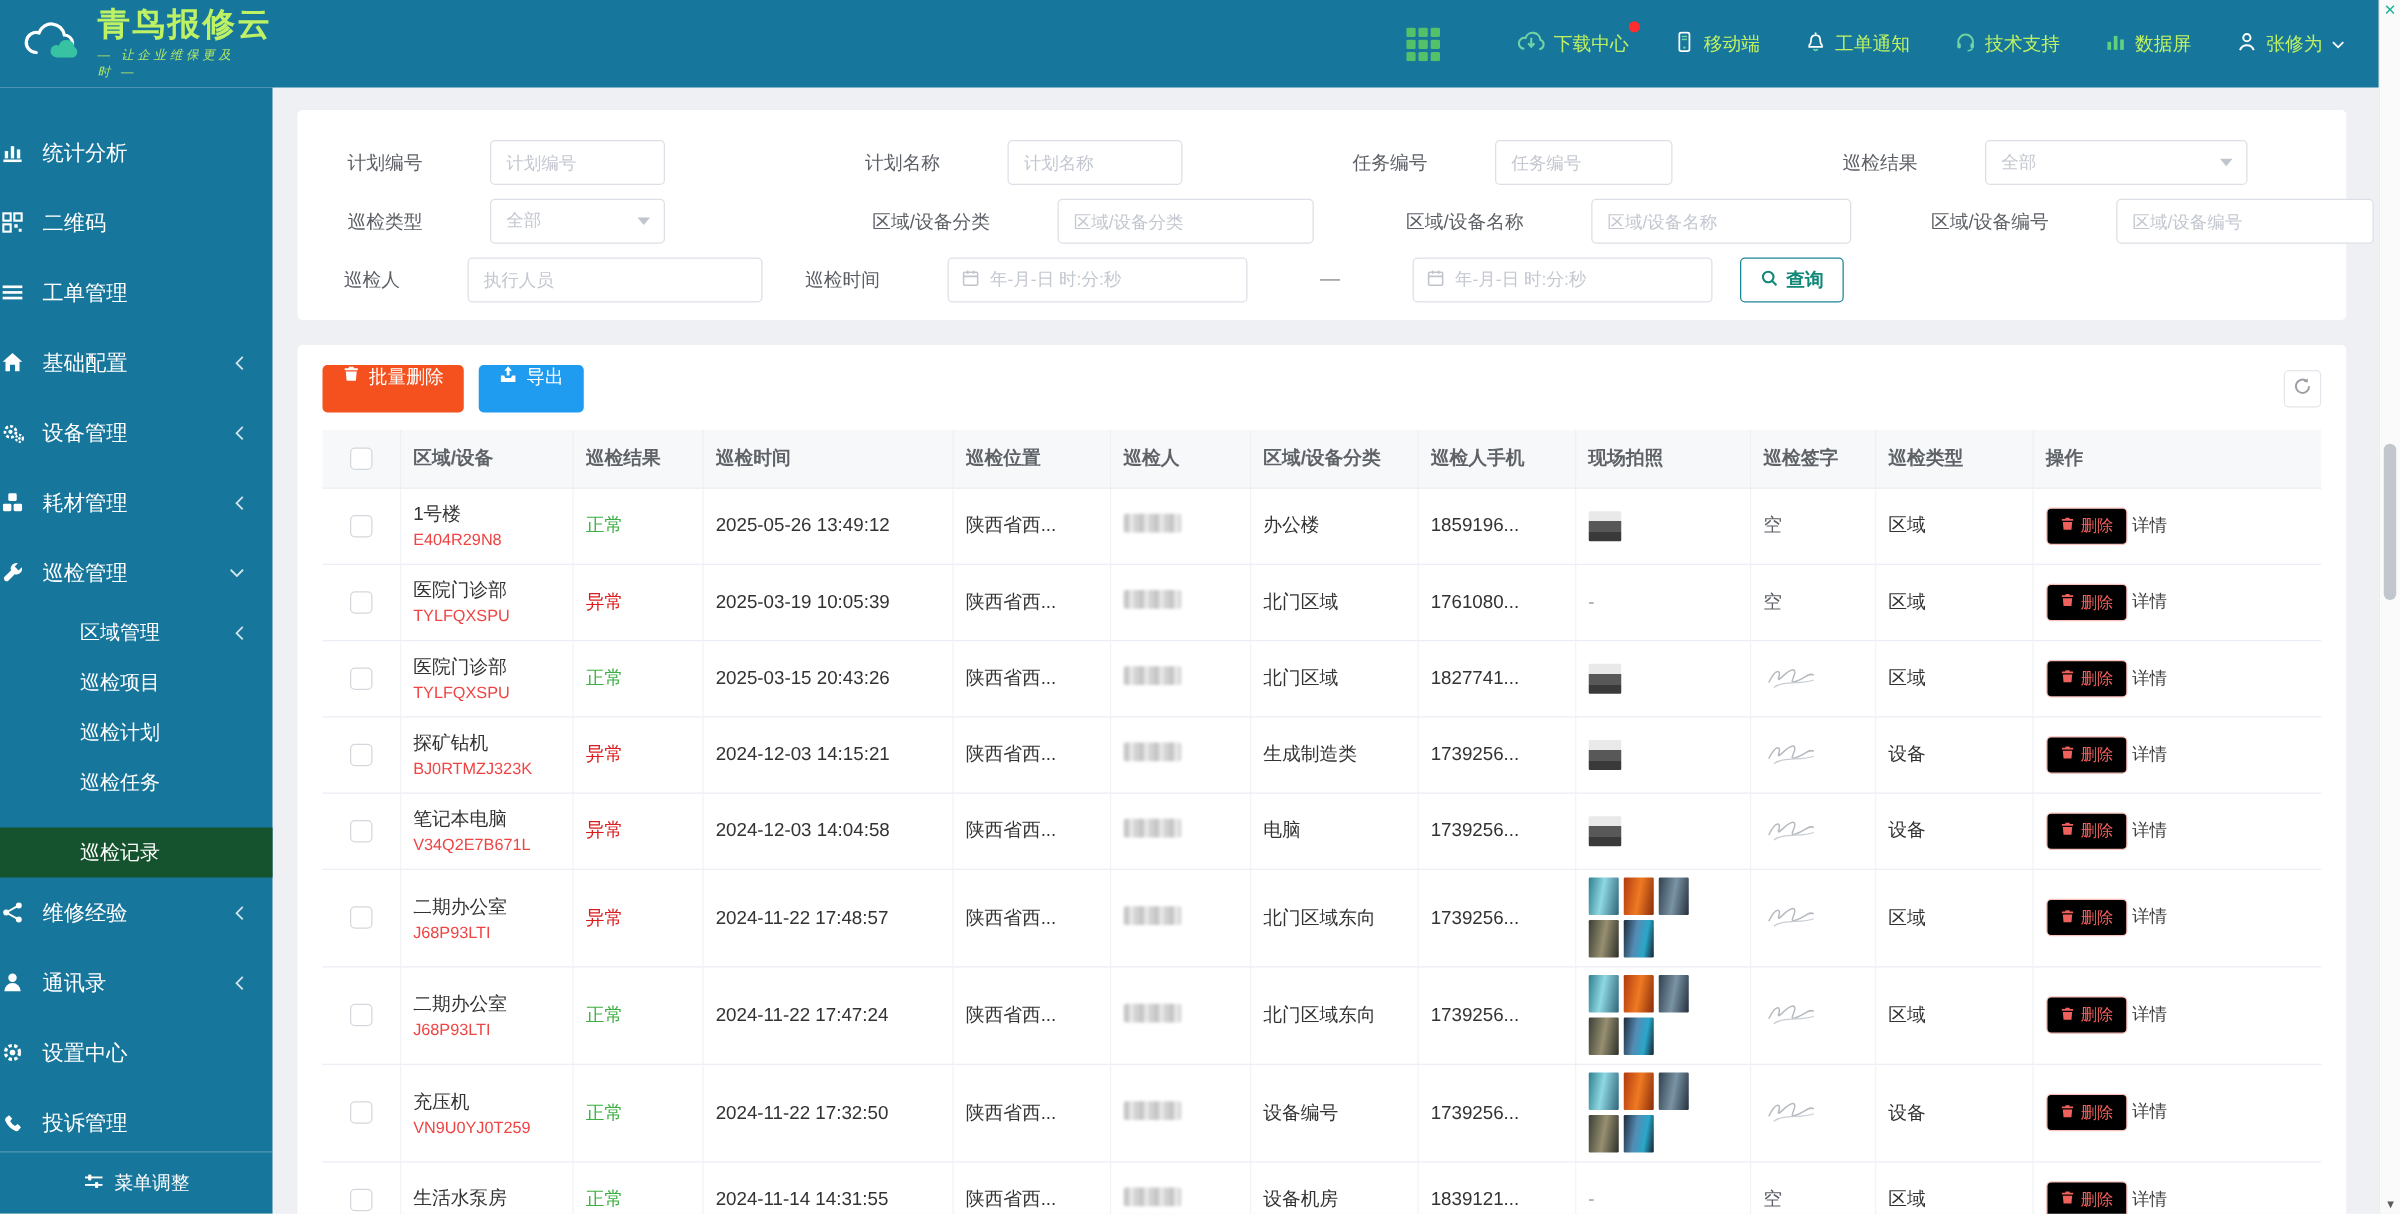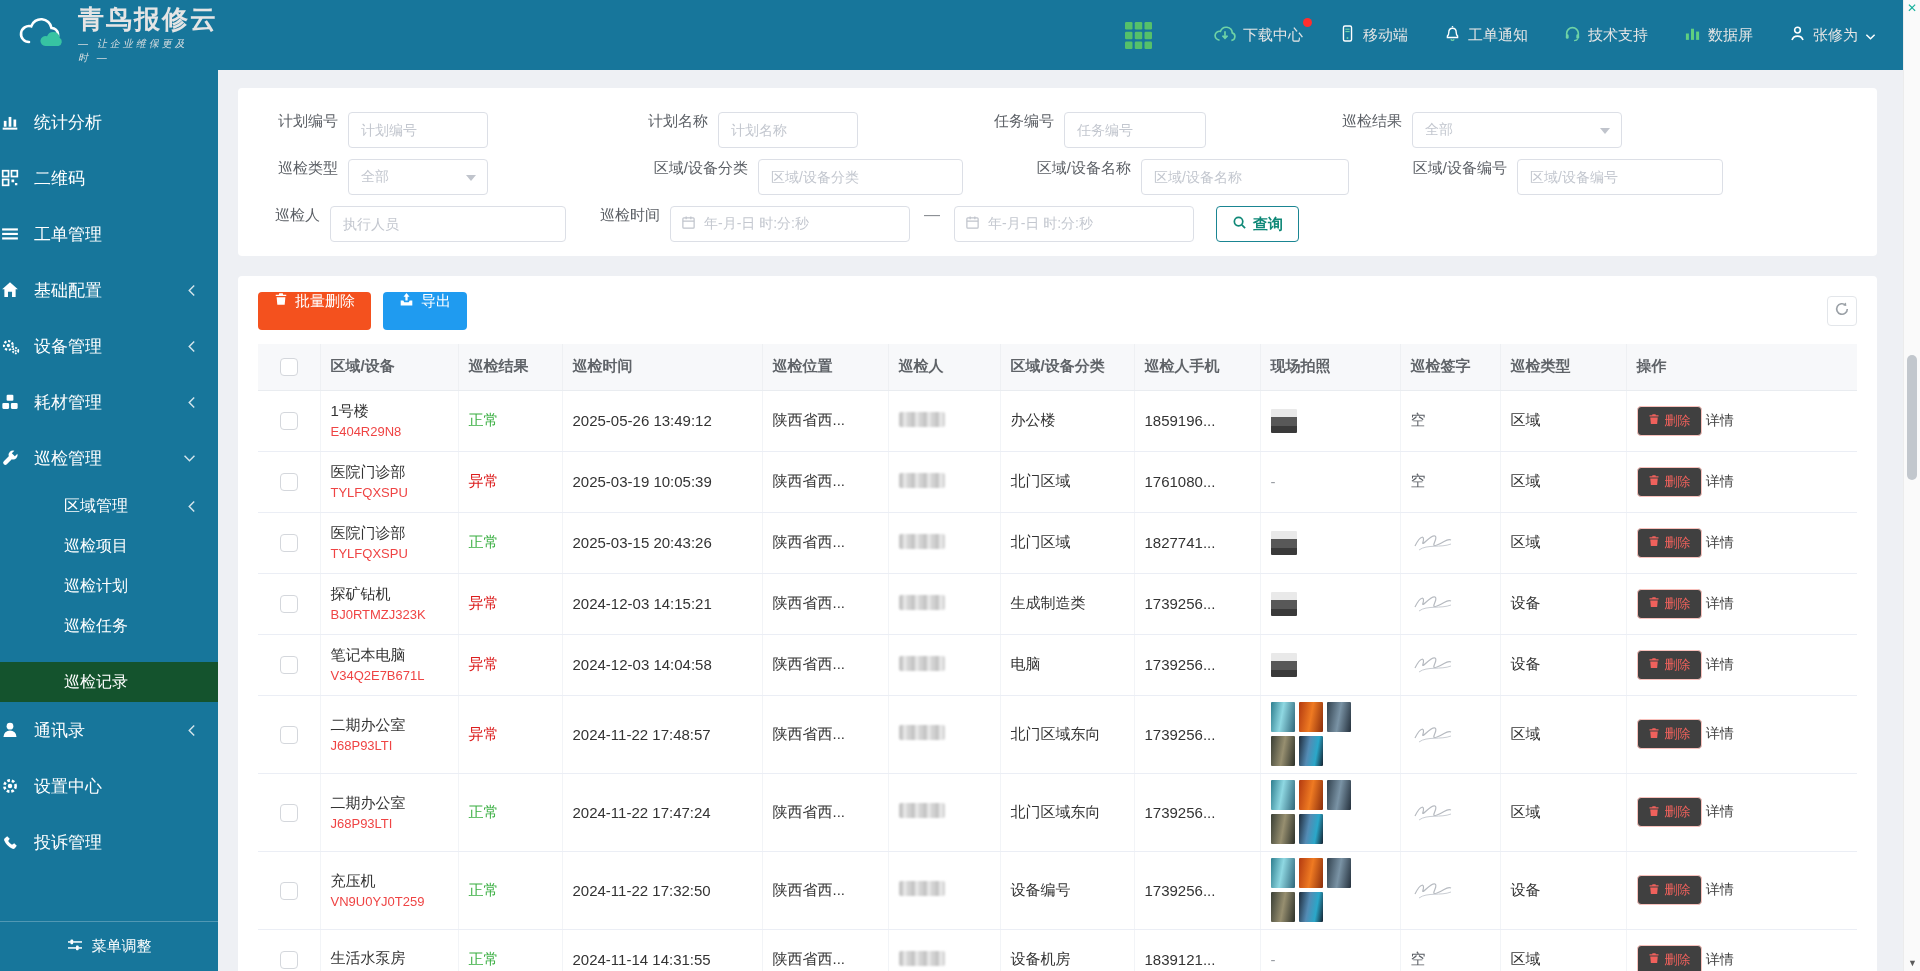--- a/index.html
+++ b/index.html
@@ -1,21 +1,21 @@
 <!DOCTYPE html>
 <html><head>
 <meta charset="utf-8">
 <style>
   * { box-sizing: border-box; margin: 0; padding: 0; }
   html,body { width:1920px; height:971px; overflow:hidden; }
   body { font-family:"Liberation Sans","DejaVu Sans",sans-serif; background:#eef0f4; }
   .app { position:relative; width:1920px; height:971px; overflow:hidden; }
 
   
-  .top-header { position:absolute; top:0; left:0; right:0; height:70px; background:#17769b; color:#e5e5e5; display:flex; align-items:center; z-index:20; }
+  .top-header { position:absolute; top:0; left:0; right:0; height:70px; background:#17769b; color:#bef264; display:flex; align-items:center; z-index:20; }
   .brand { display:flex; align-items:center; gap:10px; padding-left:16px; width:218px; flex-shrink:0; }
   .brand-text { display:flex; flex-direction:column; }
   .brand-name { font-size:26px; font-weight:bold; letter-spacing:2px; line-height:1.1; }
   .brand-tag { font-size:10px; letter-spacing:3px; opacity:.92; margin-top:3px; font-style:italic; }
   .hmenu { margin-left:auto; display:flex; align-items:center; gap:36px; padding-right:44px; font-size:15px; }
   .apps-btn { margin-right:26px; display:flex; cursor:pointer; }
   .hitem { display:flex; align-items:center; gap:7px; position:relative; cursor:pointer; white-space:nowrap; }
   .hitem .dot { position:absolute; top:-7px; right:-9px; width:9px; height:9px; border-radius:50%; background:#ff2e2e; }
   .huser { display:flex; align-items:center; gap:7px; cursor:pointer; white-space:nowrap; }
 
@@ -27,21 +27,21 @@
   .nav-item .nicon { width:20px; display:flex; justify-content:center; }
   .nav-item .chev { margin-left:auto; margin-right:22px; display:flex; opacity:.9; }
   .nav-item.active { background:#14532d;margin-top:16px; }
   .sidebar-footer { position:absolute; bottom:0; left:0; right:0; height:50px; border-top:1px solid rgba(255,255,255,.25); display:flex; align-items:center; justify-content:center; gap:9px; font-size:15px; cursor:pointer; }
 
   
   .content { position:absolute; left:218px; top:70px; right:17px; bottom:0; padding:18px 26px 0 20px; overflow:hidden; }
   .filter-card { background:#fff; border-radius:4px; padding:24px 0 14px 20px; }
   .f-row { display:flex; align-items:center; margin-bottom:11px; }
   .f-row:last-child { margin-bottom:0; }
-  .f-group { display:flex; align-items:flex-start; }
+  .f-group { display:flex; align-items:center;gap:44px; }
   .f-label { width:80px; text-align:right; color:#5c6066; font-size:15px; margin-right:10px; flex-shrink:0; white-space:nowrap; }
   .f-label.wide { width:128px; }
   .f-label.narrow { width:62px; }
   .f-input { height:36px; border:1px solid #dcdfe6; border-radius:4px; padding:0 12px; font-size:14px; color:#606266; outline:none; }
   .f-input::placeholder { color:#c3c7cf; }
   .f-select { height:36px; border:1px solid #dcdfe6; border-radius:4px; padding:0 10px 0 12px; display:flex; align-items:center; justify-content:space-between; cursor:pointer; background:#fff; }
   .f-select .val { color:#c3c7cf; font-size:14px; }
   .f-date { height:36px; border:1px solid #dcdfe6; border-radius:4px; padding:0 10px; display:flex; align-items:center; gap:8px; color:#c3c7cf; font-size:14px; background:#fff; cursor:pointer; white-space:nowrap; }
   .dash { color:#8a8e94; margin:0 14px; }
   .w140{width:140px} .w142{width:142px} .w205{width:205px} .w206{width:206px} .w208{width:208px} .w210{width:210px} .w236{width:236px} .w240{width:240px}
@@ -72,21 +72,21 @@
   .muted { color:#9a9ea4; }
   .photo-single { width:26px; height:24px; background:linear-gradient(#e9e9e9 0 34%,#585858 34% 70%,#3a3a3a 70%); border-radius:1px; cursor:pointer; }
   .photo-multi { display:flex; flex-wrap:wrap; gap:4px; width:84px; cursor:pointer; }
   .pm { width:24px; height:30px; border-radius:1px; }
   .pm:nth-child(1){background:linear-gradient(100deg,#2e7f8f,#8fd8e2 45%,#2f6579)}
   .pm:nth-child(2){background:linear-gradient(100deg,#b33a10,#ef7a22 50%,#8a2d0c)}
   .pm:nth-child(3){background:linear-gradient(100deg,#31414e,#7a93a5 50%,#24303c)}
   .pm:nth-child(4){background:linear-gradient(100deg,#3a3f35,#978f70 50%,#2c3029)}
   .pm:nth-child(5){background:linear-gradient(100deg,#1d2b3a,#548bb4 40%,#2aa7c9 70%,#15202e)}
   .sign-empty { color:#5c6066; }
-  .btn-del { display:inline-flex; align-items:center; gap:5px; height:30px; padding:0 10px; background:#404040; border:1px solid #f8c1bc; border-radius:4px; color:#f0615c; font-size:13px; cursor:pointer; vertical-align:middle; }
+  .btn-del { display:inline-flex; align-items:center; gap:5px; height:30px; padding:0 10px; background:#000000; border:1px solid #f8c1bc; border-radius:4px; color:#f0615c; font-size:13px; cursor:pointer; vertical-align:middle; }
   .link-detail { color:#404040; font-size:14px; text-decoration:none; cursor:pointer; }
 
   
   .scrollbar { position:absolute; top:0; right:0; width:17px; height:100%; background:#fafafa; border-left:1px solid #ececec; z-index:30; }
   .sb-x { position:absolute; top:1px; left:3px; color:#18b19c; font-size:12px; font-weight:bold; cursor:pointer; }
   .sb-thumb { position:absolute; top:355px; left:3px; width:10px; height:125px; background:#c2c7cd; border-radius:6px; cursor:pointer; }
   .sb-down { position:absolute; bottom:3px; left:4px; color:#5a5a5a; font-size:9px; cursor:pointer; }
 </style>
 </head>
 <body>
@@ -293,20 +293,36 @@
       </div>
       <div class="nav-item lvl1">
 
         <span>巡检任务</span>
 
       </div>
       <div class="nav-item lvl1 active">
 
         <span>巡检记录</span>
 
+      </div>
+      <div class="nav-item lvl0">
+        <span class="nicon">
+          <svg width="18" height="18" viewBox="0 0 16 16">
+            <path d="M3.5 8 12.5 3M3.5 8l9 5" stroke="#fff" stroke-width="1.4"></path>
+            <circle cx="12.5" cy="3" r="2.1" fill="#fff"></circle>
+            <circle cx="3.5" cy="8" r="2.1" fill="#fff"></circle>
+            <circle cx="12.5" cy="13" r="2.1" fill="#fff"></circle>
+          </svg>
+        </span>
+        <span>维修经验</span>
+        <span class="chev">
+          <svg width="9" height="13" viewBox="0 0 10 14" fill="none" stroke="rgba(255,255,255,.9)" stroke-width="1.6">
+            <path d="M8 1.5 2.5 7 8 12.5"></path>
+          </svg>
+        </span>
       </div>
       <div class="nav-item lvl0">
         <span class="nicon">
           <svg width="18" height="18" viewBox="0 0 16 16" fill="#fff">
             <circle cx="8" cy="4.6" r="3"></circle>
             <path d="M2.2 14.2a5.8 5.8 0 0 1 11.6 0z"></path>
           </svg>
         </span>
         <span>通讯录</span>
         <span class="chev">

